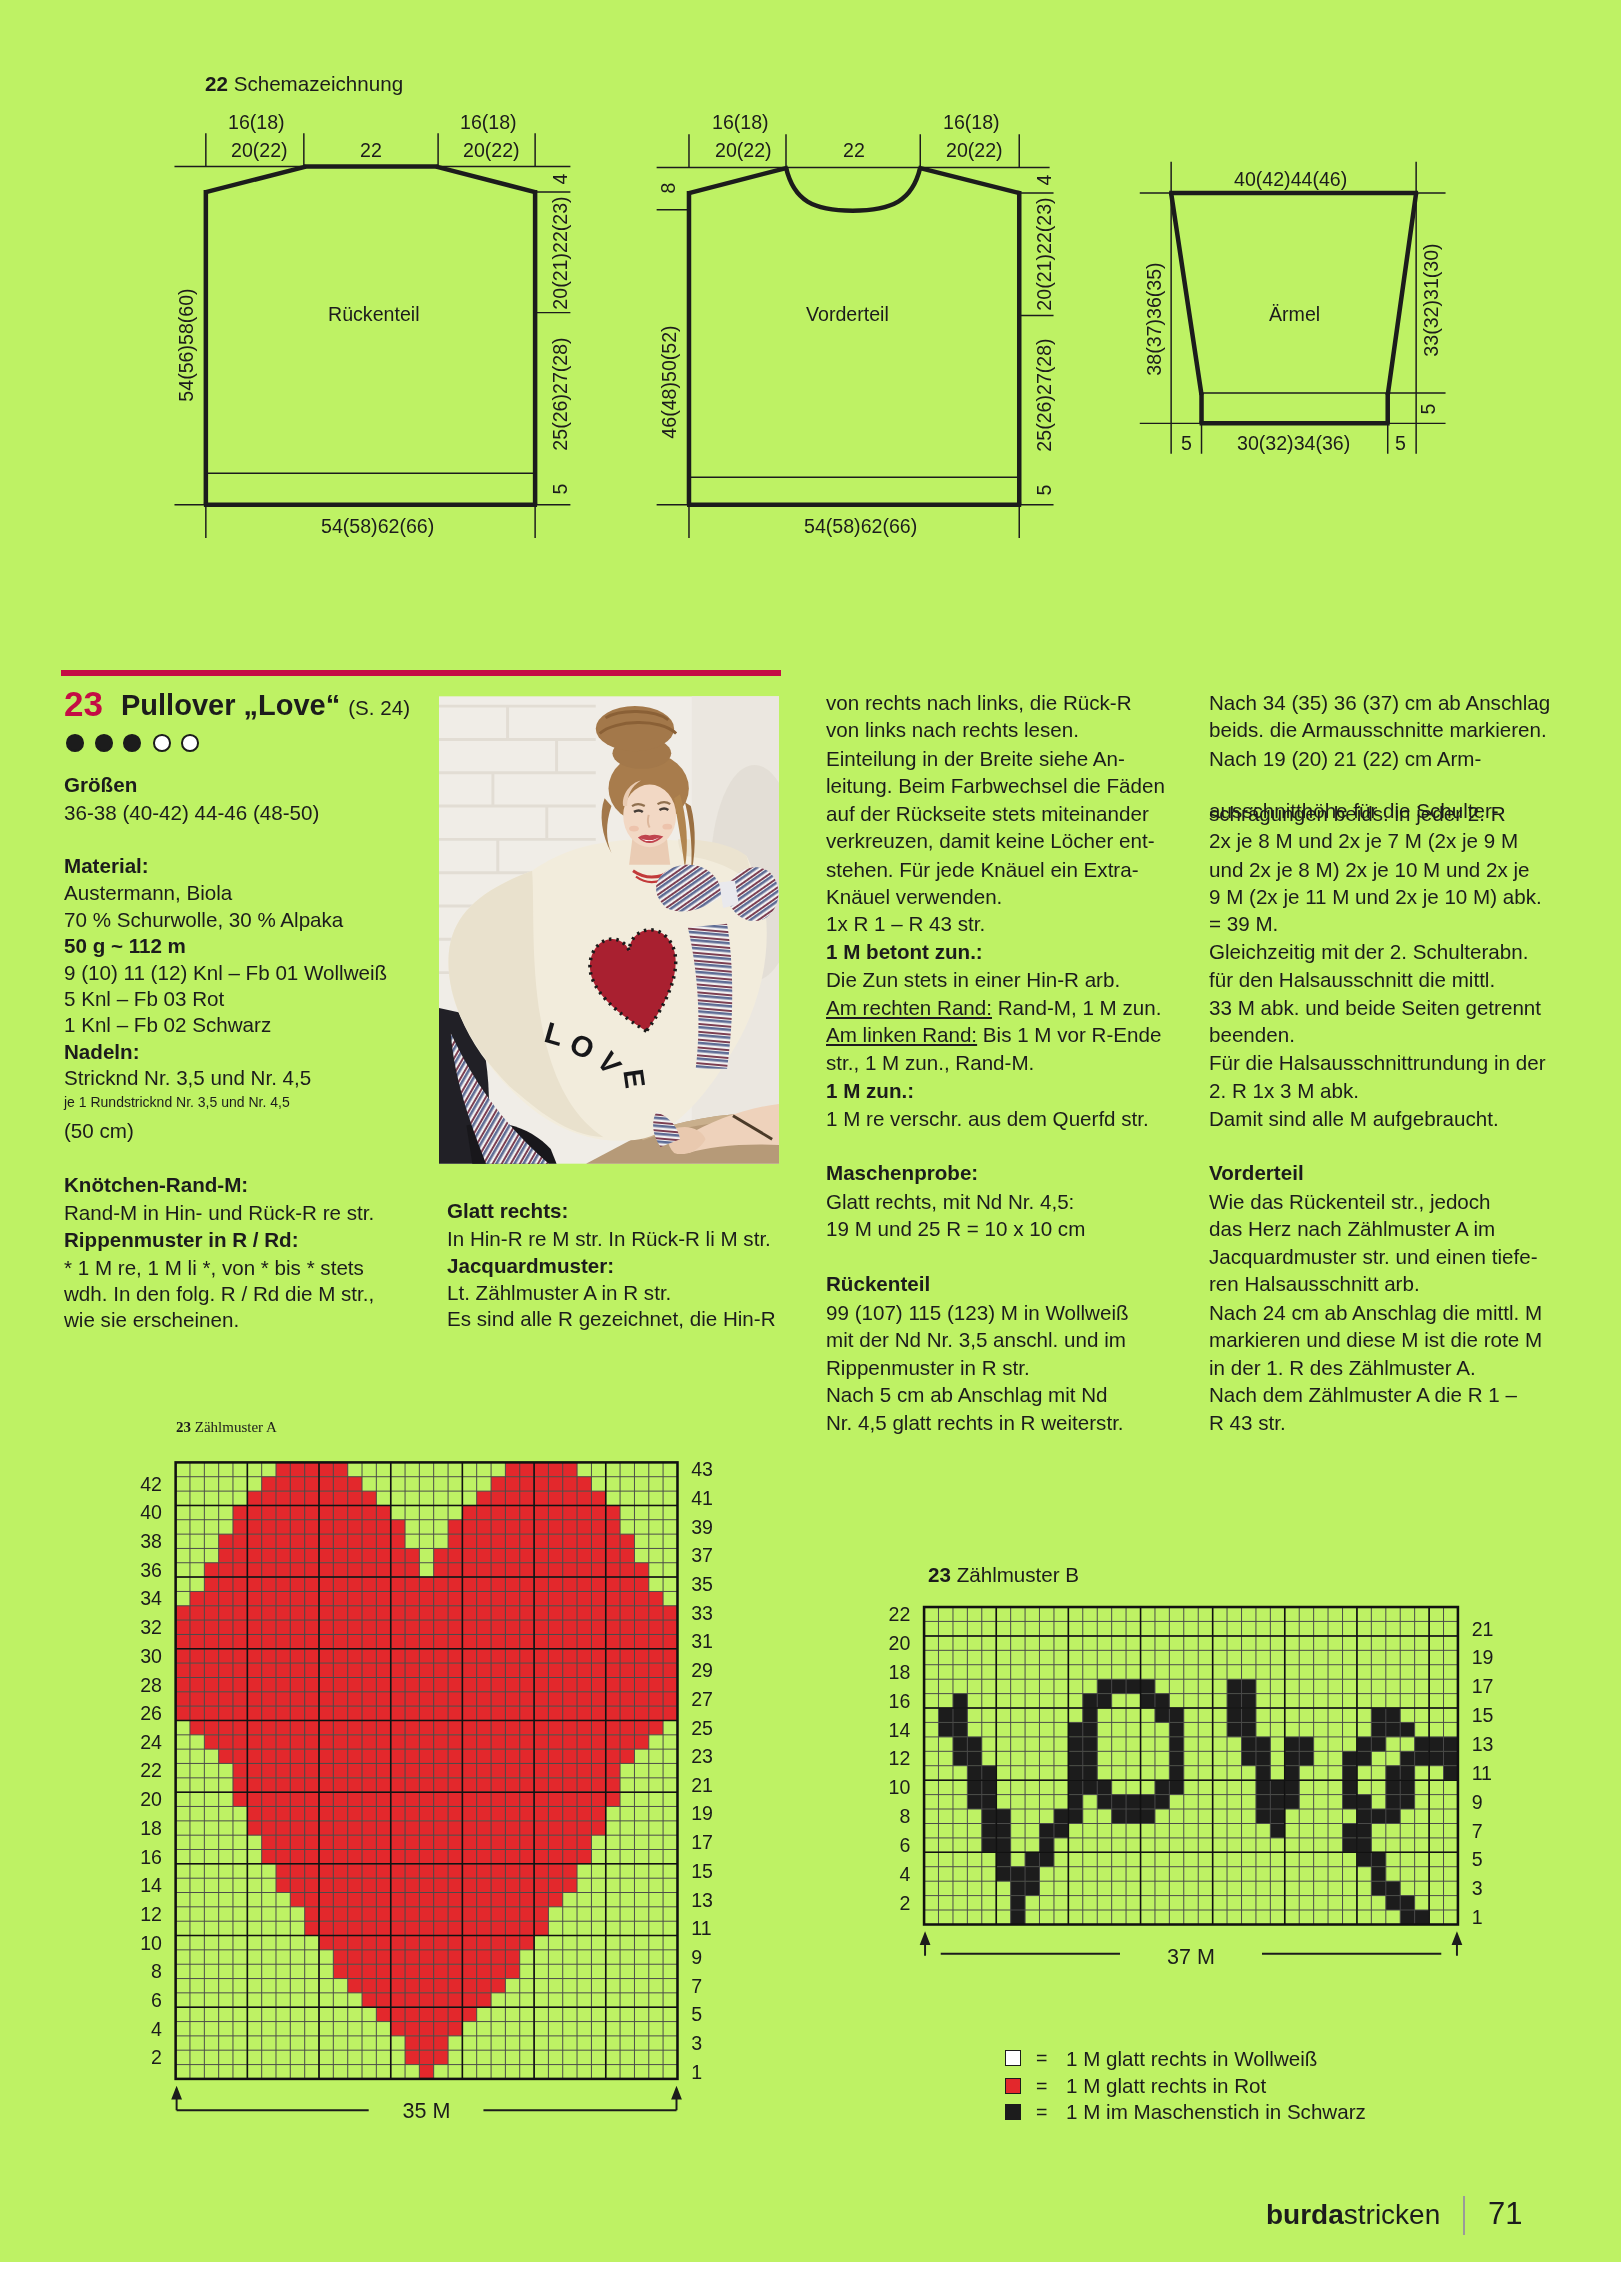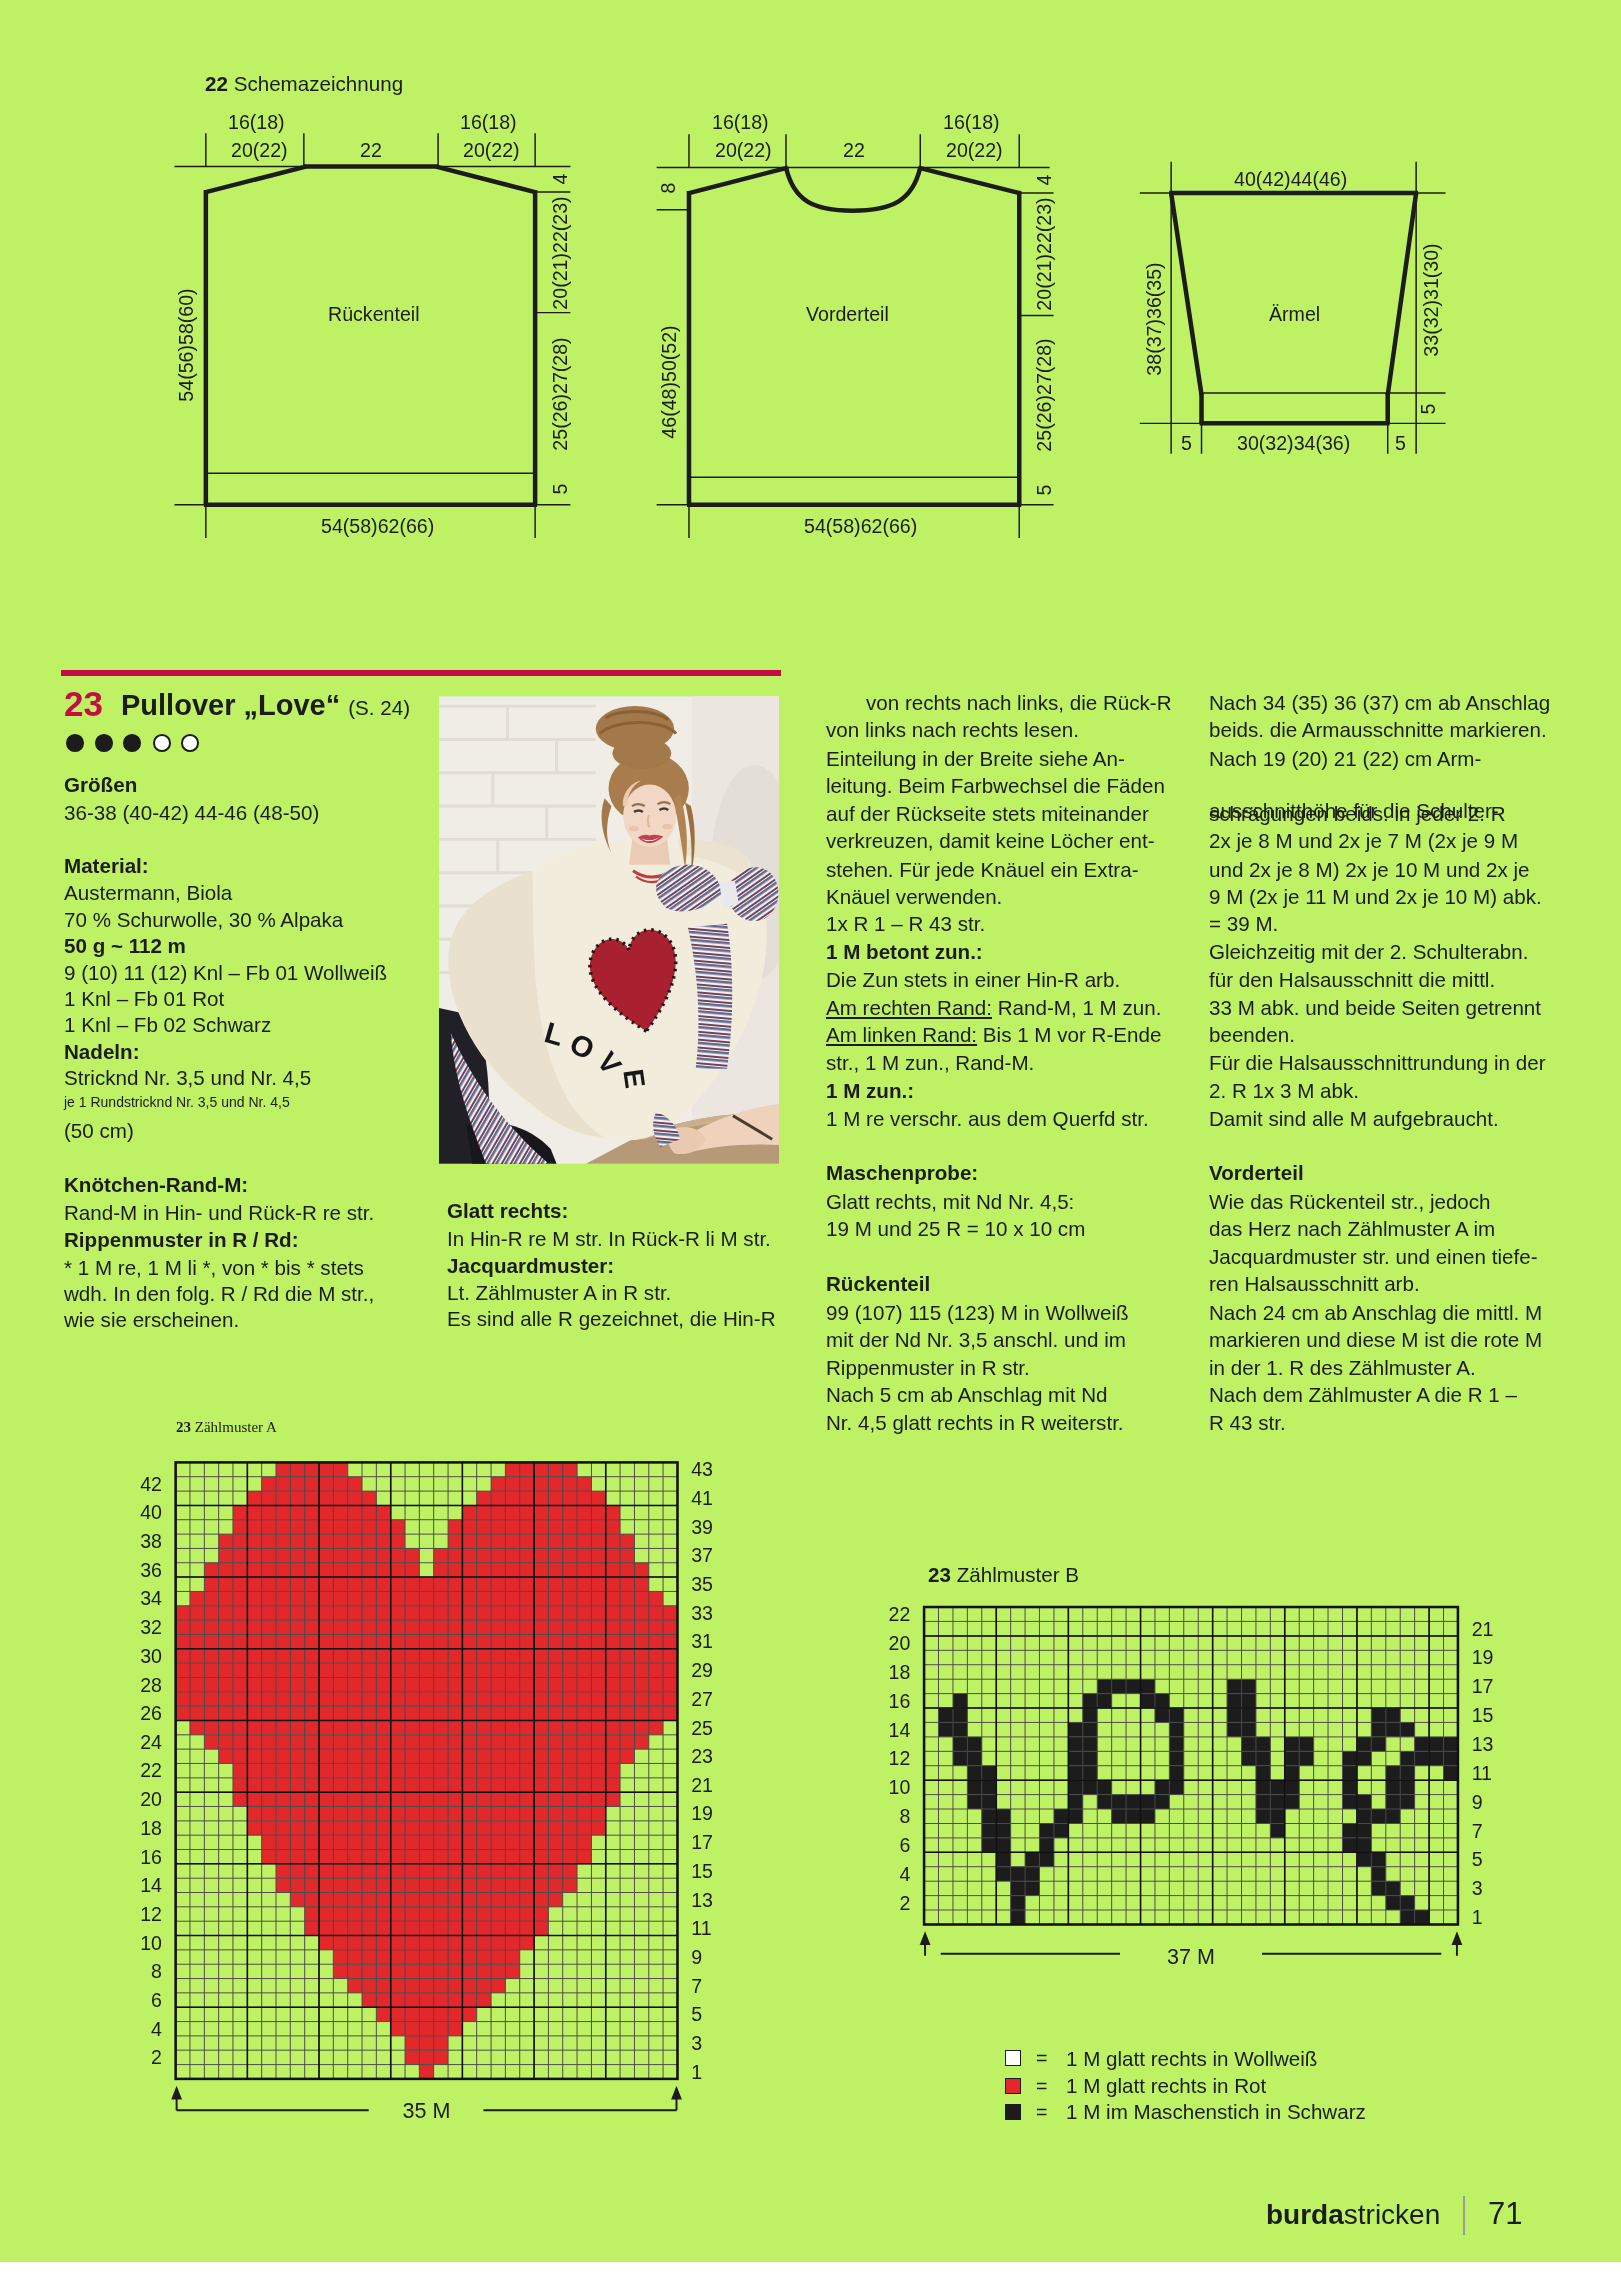--- a/index.html
+++ b/index.html
@@ -107,40 +107,40 @@
     <div style="position:absolute;left:153px;top:734px;width:13.7px;height:13.7px;border-radius:50%;background:#ffffff;border:2.5px solid #1c1c1c;"></div>
     <div style="position:absolute;left:181px;top:734px;width:13.7px;height:13.7px;border-radius:50%;background:#ffffff;border:2.5px solid #1c1c1c;"></div>
 
 <div style="position:absolute;left:64px;top:775px;font-size:20.6px;font-weight:700;color:#1c1c1c;white-space:nowrap;">Größen</div>
 <div style="position:absolute;left:64px;top:803px;font-size:20.6px;font-weight:400;color:#1c1c1c;white-space:nowrap;">36-38 (40-42) 44-46 (48-50)</div>
 <div style="position:absolute;left:64px;top:856px;font-size:20.6px;font-weight:700;color:#1c1c1c;white-space:nowrap;">Material:</div>
 <div style="position:absolute;left:64px;top:883px;font-size:20.6px;font-weight:400;color:#1c1c1c;white-space:nowrap;">Austermann, Biola</div>
 <div style="position:absolute;left:64px;top:910px;font-size:20.6px;font-weight:400;color:#1c1c1c;white-space:nowrap;">70 % Schurwolle, 30 % Alpaka</div>
 <div style="position:absolute;left:64px;top:936px;font-size:20.6px;font-weight:700;color:#1c1c1c;white-space:nowrap;">50 g ~ 112 m</div>
 <div style="position:absolute;left:64px;top:963px;font-size:20.6px;font-weight:400;color:#1c1c1c;white-space:nowrap;">9 (10) 11 (12) Knl – Fb 01 Wollweiß</div>
-<div style="position:absolute;left:64px;top:989px;font-size:20.6px;font-weight:400;color:#1c1c1c;white-space:nowrap;">1 Knl – Fb 01 Rot</div>
+<div style="position:absolute;left:64px;top:989px;font-size:20.6px;font-weight:400;color:#1c1c1c;white-space:nowrap;">5 Knl – Fb 03 Rot</div>
 <div style="position:absolute;left:64px;top:1015px;font-size:20.6px;font-weight:400;color:#1c1c1c;white-space:nowrap;">1 Knl – Fb 02 Schwarz</div>
 <div style="position:absolute;left:64px;top:1042px;font-size:20.6px;font-weight:700;color:#1c1c1c;white-space:nowrap;">Nadeln:</div>
 <div style="position:absolute;left:64px;top:1068px;font-size:20.6px;font-weight:400;color:#1c1c1c;white-space:nowrap;">Stricknd Nr. 3,5 und Nr. 4,5</div>
 <div style="position:absolute;left:64px;top:1095px;font-size:14px;font-weight:400;color:#1c1c1c;white-space:nowrap;">je 1 Rundstricknd Nr. 3,5 und Nr. 4,5</div>
 <div style="position:absolute;left:64px;top:1121px;font-size:20.6px;font-weight:400;color:#1c1c1c;white-space:nowrap;">(50 cm)</div>
 <div style="position:absolute;left:64px;top:1175px;font-size:20.6px;font-weight:700;color:#1c1c1c;white-space:nowrap;">Knötchen-Rand-M:</div>
 <div style="position:absolute;left:64px;top:1203px;font-size:20.6px;font-weight:400;color:#1c1c1c;white-space:nowrap;">Rand-M in Hin- und Rück-R re str.</div>
 <div style="position:absolute;left:64px;top:1230px;font-size:20.6px;font-weight:700;color:#1c1c1c;white-space:nowrap;">Rippenmuster in R / Rd:</div>
 <div style="position:absolute;left:64px;top:1258px;font-size:20.6px;font-weight:400;color:#1c1c1c;white-space:nowrap;">* 1 M re, 1 M li *, von * bis * stets</div>
 <div style="position:absolute;left:64px;top:1284px;font-size:20.6px;font-weight:400;color:#1c1c1c;white-space:nowrap;">wdh. In den folg. R / Rd die M str.,</div>
 <div style="position:absolute;left:64px;top:1310px;font-size:20.6px;font-weight:400;color:#1c1c1c;white-space:nowrap;">wie sie erscheinen.</div>
 
 <div style="position:absolute;left:447px;top:1201px;font-size:20.6px;font-weight:700;color:#1c1c1c;white-space:nowrap;">Glatt rechts:</div>
 <div style="position:absolute;left:447px;top:1229px;font-size:20.6px;font-weight:400;color:#1c1c1c;white-space:nowrap;">In Hin-R re M str. In Rück-R li M str.</div>
 <div style="position:absolute;left:447px;top:1256px;font-size:20.6px;font-weight:700;color:#1c1c1c;white-space:nowrap;">Jacquardmuster:</div>
 <div style="position:absolute;left:447px;top:1283px;font-size:20.6px;font-weight:400;color:#1c1c1c;white-space:nowrap;">Lt. Zählmuster A in R str.</div>
 <div style="position:absolute;left:447px;top:1309px;font-size:20.6px;font-weight:400;color:#1c1c1c;white-space:nowrap;">Es sind alle R gezeichnet, die Hin-R</div>
 
-<div style="position:absolute;left:826px;top:693px;font-size:20.6px;font-weight:400;color:#1c1c1c;white-space:nowrap;margin-left:40px;">von rechts nach links, die Rück-R</div>
+<div style="position:absolute;left:826px;top:693px;font-size:20.6px;font-weight:400;color:#1c1c1c;white-space:nowrap;">von rechts nach links, die Rück-R</div>
 <div style="position:absolute;left:826px;top:720px;font-size:20.6px;font-weight:400;color:#1c1c1c;white-space:nowrap;">von links nach rechts lesen.</div>
 <div style="position:absolute;left:826px;top:749px;font-size:20.6px;font-weight:400;color:#1c1c1c;white-space:nowrap;">Einteilung in der Breite siehe An-</div>
 <div style="position:absolute;left:826px;top:776px;font-size:20.6px;font-weight:400;color:#1c1c1c;white-space:nowrap;">leitung. Beim Farbwechsel die Fäden</div>
 <div style="position:absolute;left:826px;top:804px;font-size:20.6px;font-weight:400;color:#1c1c1c;white-space:nowrap;">auf der Rückseite stets miteinander</div>
 <div style="position:absolute;left:826px;top:831px;font-size:20.6px;font-weight:400;color:#1c1c1c;white-space:nowrap;">verkreuzen, damit keine Löcher ent-</div>
 <div style="position:absolute;left:826px;top:860px;font-size:20.6px;font-weight:400;color:#1c1c1c;white-space:nowrap;">stehen. Für jede Knäuel ein Extra-</div>
 <div style="position:absolute;left:826px;top:887px;font-size:20.6px;font-weight:400;color:#1c1c1c;white-space:nowrap;">Knäuel verwenden.</div>
 <div style="position:absolute;left:826px;top:914px;font-size:20.6px;font-weight:400;color:#1c1c1c;white-space:nowrap;">1x R 1 – R 43 str.</div>
 <div style="position:absolute;left:826px;top:942px;font-size:20.6px;font-weight:700;color:#1c1c1c;white-space:nowrap;">1 M betont zun.:</div>
 <div style="position:absolute;left:826px;top:970px;font-size:20.6px;font-weight:400;color:#1c1c1c;white-space:nowrap;">Die Zun stets in einer Hin-R arb.</div>

